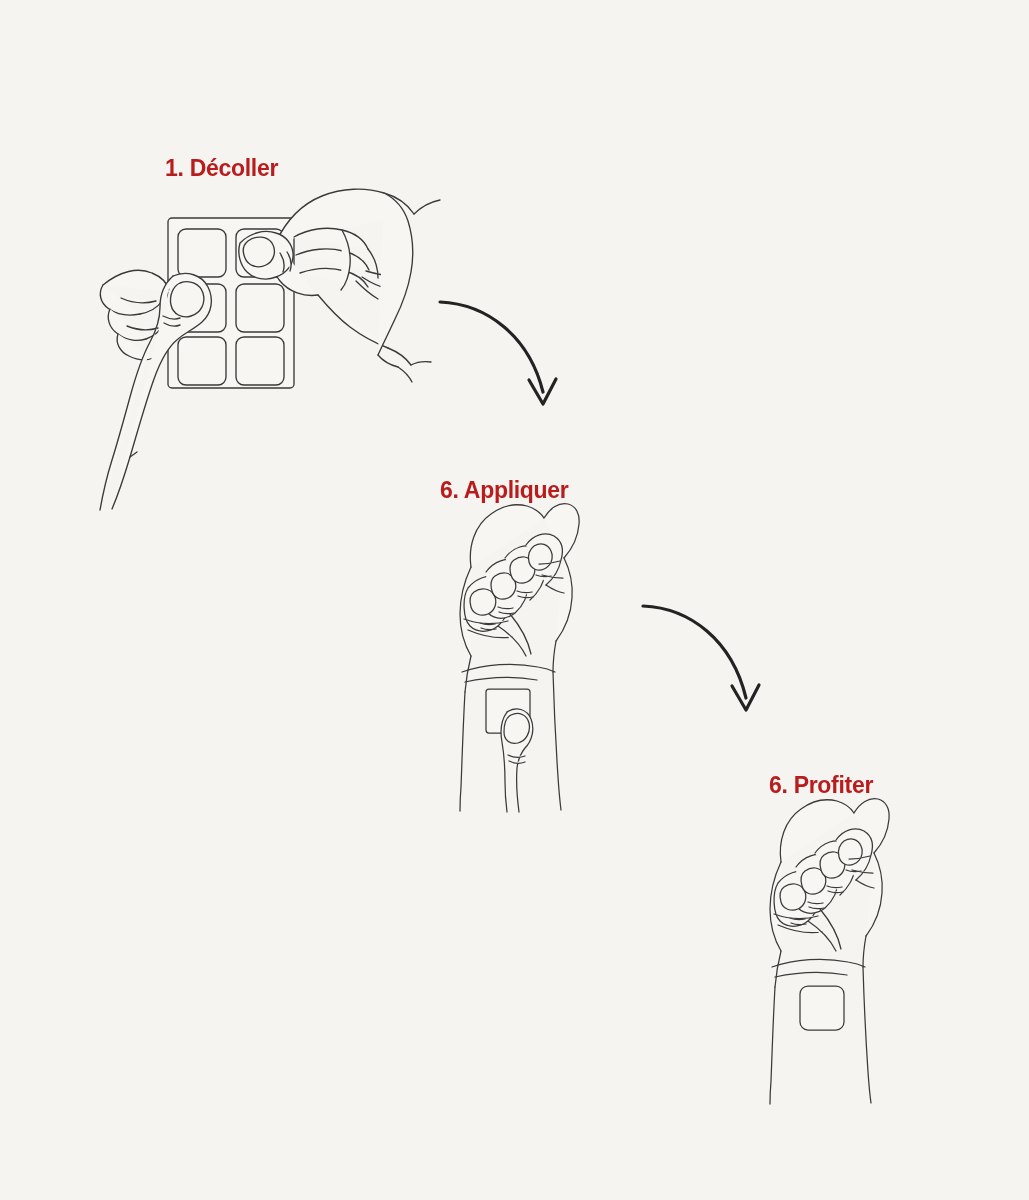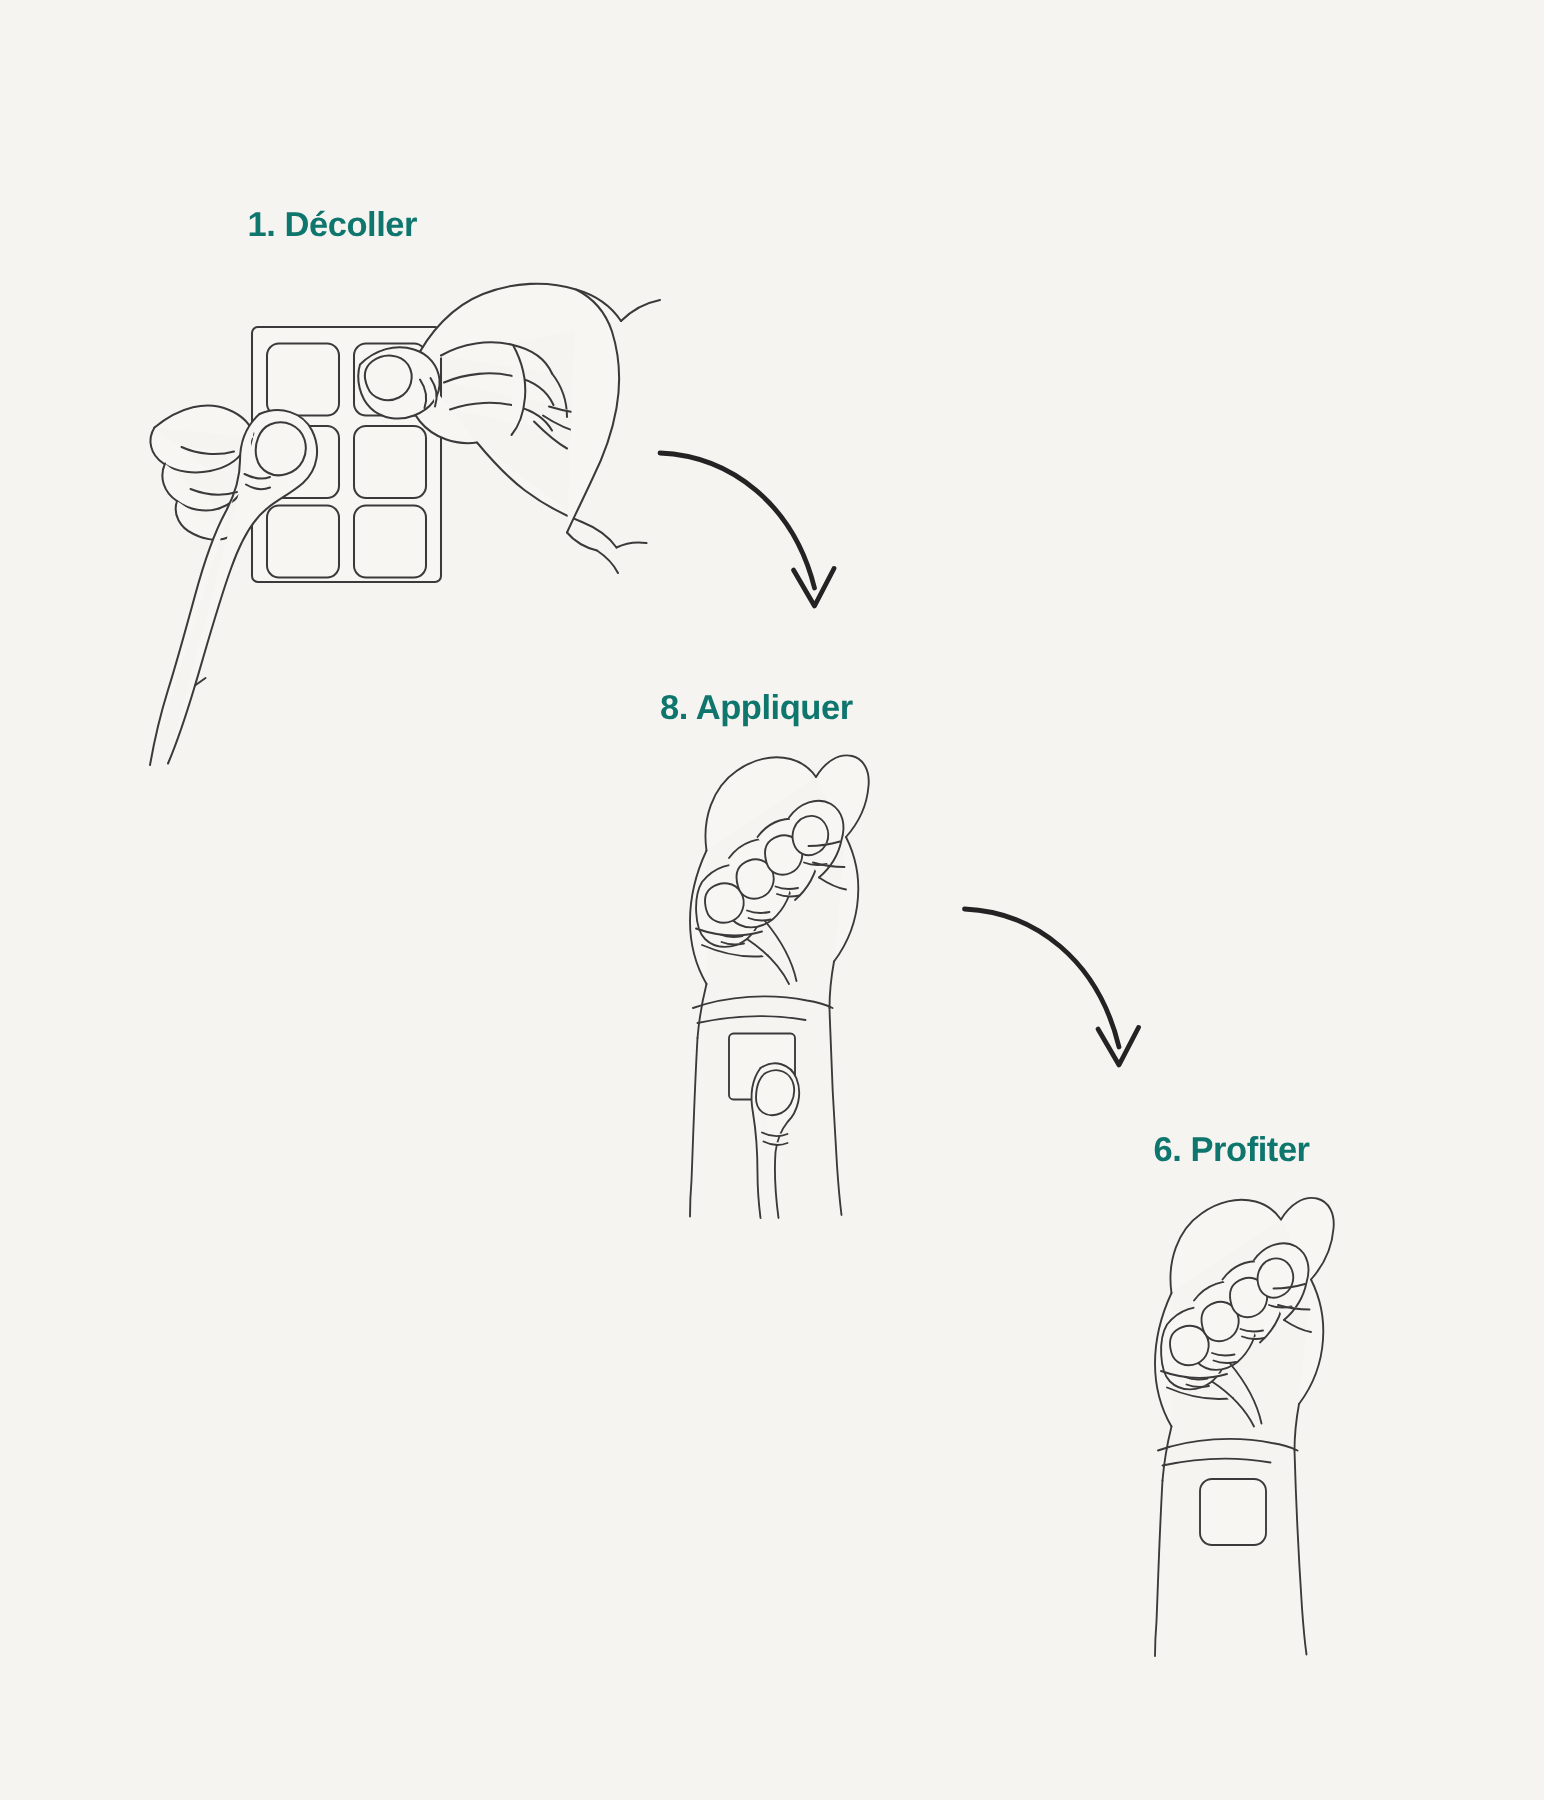--- a/index.html
+++ b/index.html
@@ -19,22 +19,23 @@
     width: 1029px;
     height: 1200px;
     background: #f5f4f1;
   }
   .step-label {
     position: absolute;
     font-family: "Liberation Sans", sans-serif;
     font-weight: bold;
     font-size: 23px;
     letter-spacing: -0.3px;
-    color: #0f766e;
+    color: #b91c1c;
     white-space: nowrap;
+    margin-top: 19px;
   }
   #label-1 { left: 165px; top: 136px; }
   #label-2 { left: 440px; top: 458px; }
   #label-3 { left: 769px; top: 753px; }
 
   .art {
     position: absolute;
     pointer-events: none;
   }
   #art-peel   { left: 90px;  top: 185px; width: 350px; height: 345px; }
@@ -143,21 +144,21 @@
     </svg>
   </div>
 
   <div class="art arrow" id="arrow-1">
     <svg width="150" height="135" viewBox="0 0 150 135" fill="none" stroke="#232323" stroke-width="3.2" stroke-linecap="round" stroke-linejoin="round">
       <path d="M15 22 C62 24 104 56 118 112"></path>
       <path d="M104 100 L118 124 L131 99" fill="none"></path>
     </svg>
   </div>
 
-  <div class="step-label" id="label-2">8. Appliquer</div>
+  <div class="step-label" id="label-2">6. Appliquer</div>
 
   <div class="art" id="art-apply">
     <svg width="155" height="320" viewBox="0 0 155 320" fill="none" stroke="#3a3a3a" stroke-width="1.25" stroke-linecap="round" stroke-linejoin="round">
 
       <g fill="#f7f6f3">
 
         <path d="M33 75 C30 54 37 33 53 22 C64 14 77 11 89 14
                  C96 16 102 20 106 26"></path>
         <path d="M106 26 C112 16 121 10 130 12 C138 14 142 22 141 32
                  C140 45 134 57 126 66"></path>

